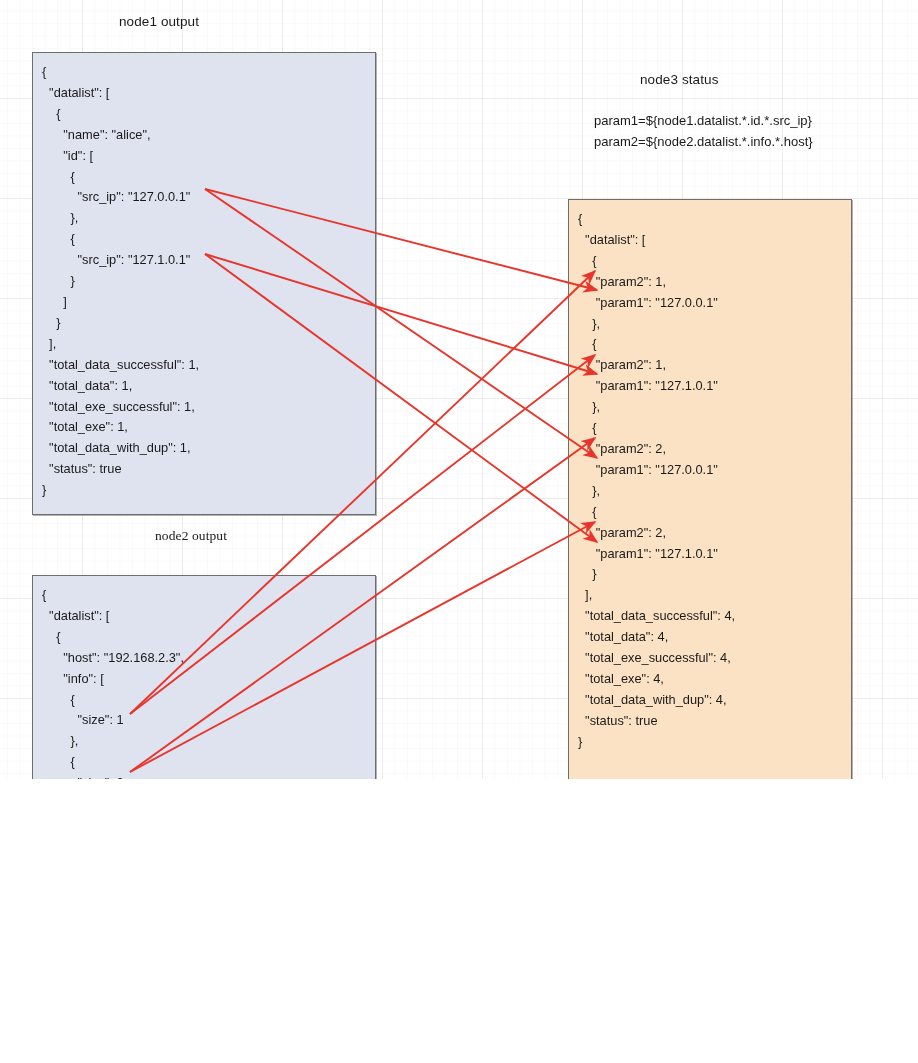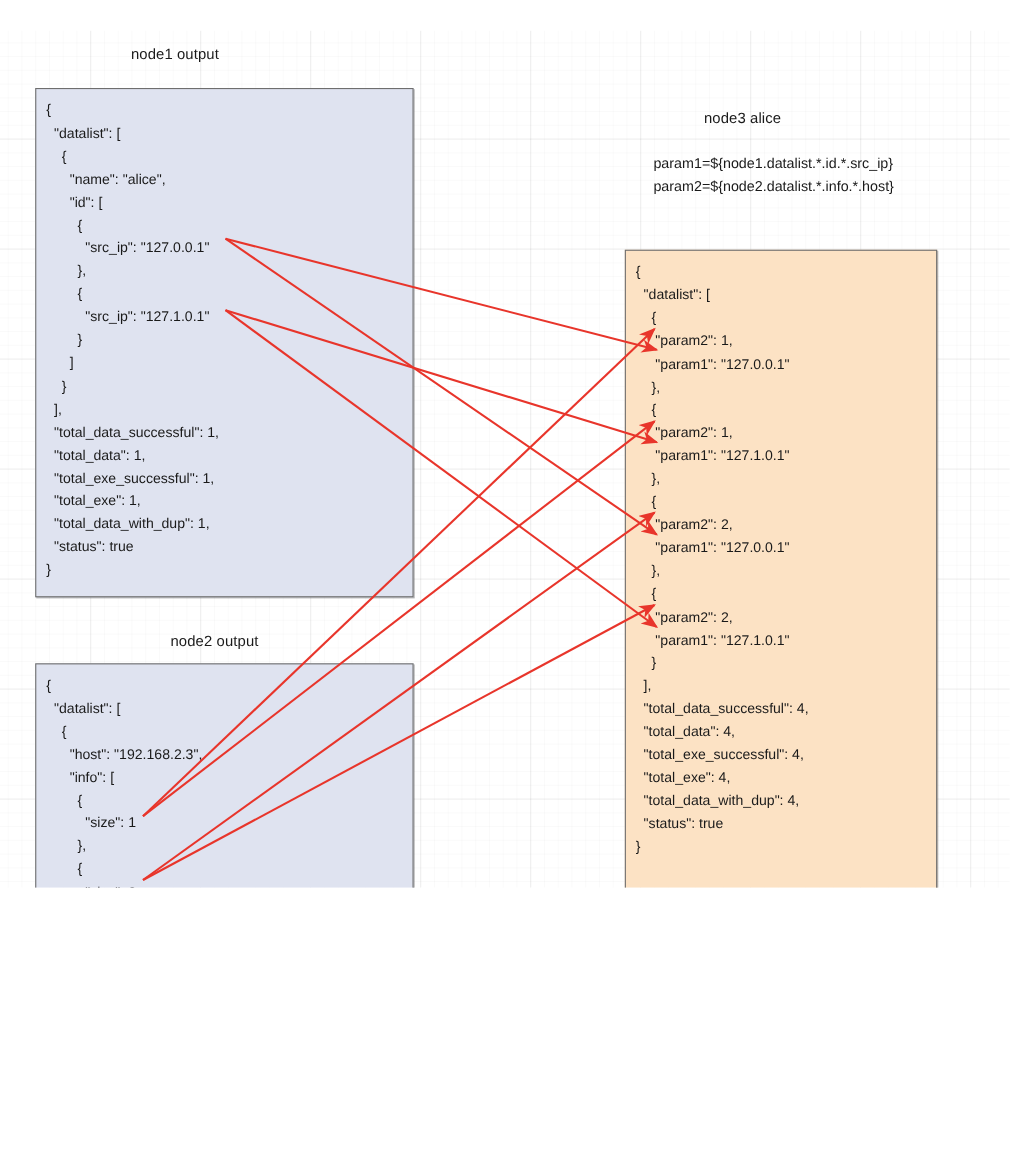--- a/index.html
+++ b/index.html
@@ -22,33 +22,32 @@
       linear-gradient(to right, rgba(0,0,0,0.055) 1px, transparent 1px),
       linear-gradient(to bottom, rgba(0,0,0,0.055) 1px, transparent 1px),
       linear-gradient(to right, rgba(0,0,0,0.018) 1px, transparent 1px),
       linear-gradient(to bottom, rgba(0,0,0,0.018) 1px, transparent 1px);
     background-size:
       100px 100px,
       100px 100px,
       12.5px 12.5px,
       12.5px 12.5px;
     background-position: -18px -2px, -18px -2px, -18px -2px, -18px -2px;
-    margin-top: 28px;
   }
 
   
   .node-title {
     position: absolute;
     font-size: 13.5px;
     color: #1a1a1a;
     white-space: nowrap;
     letter-spacing: 0.1px;
   }
   #title-node1 { left: 119px; top: 14px; }
-  #title-node2 { left: 155px; top: 547px; }
+  #title-node2 { left: 155px; top: 528px; font-family: Liberation Serif, serif; }
   #title-node3 { left: 640px; top: 72px; }
 
   
   .param-expr-block {
     position: absolute;
     left: 594px;
     top: 110px;
     font-size: 13px;
     color: #1a1a1a;
     line-height: 21px;
@@ -86,21 +85,21 @@
 </style>
 </head>
 <body>
 
 <div id="canvas">
 
   <div class="node-title" id="title-node1">node1 output</div>
 
   <div class="node-title" id="title-node2">node2 output</div>
 
-  <div class="node-title" id="title-node3">node3 alice</div>
+  <div class="node-title" id="title-node3">node3 status</div>
 
   <div class="param-expr-block">
     <div>param1=${node1.datalist.*.id.*.src_ip}</div>
     <div>param2=${node2.datalist.*.info.*.host}</div>
   </div>
 
   <div class="json-box blue" id="box-node1">{
   "datalist": [
     {
       "name": "alice",

